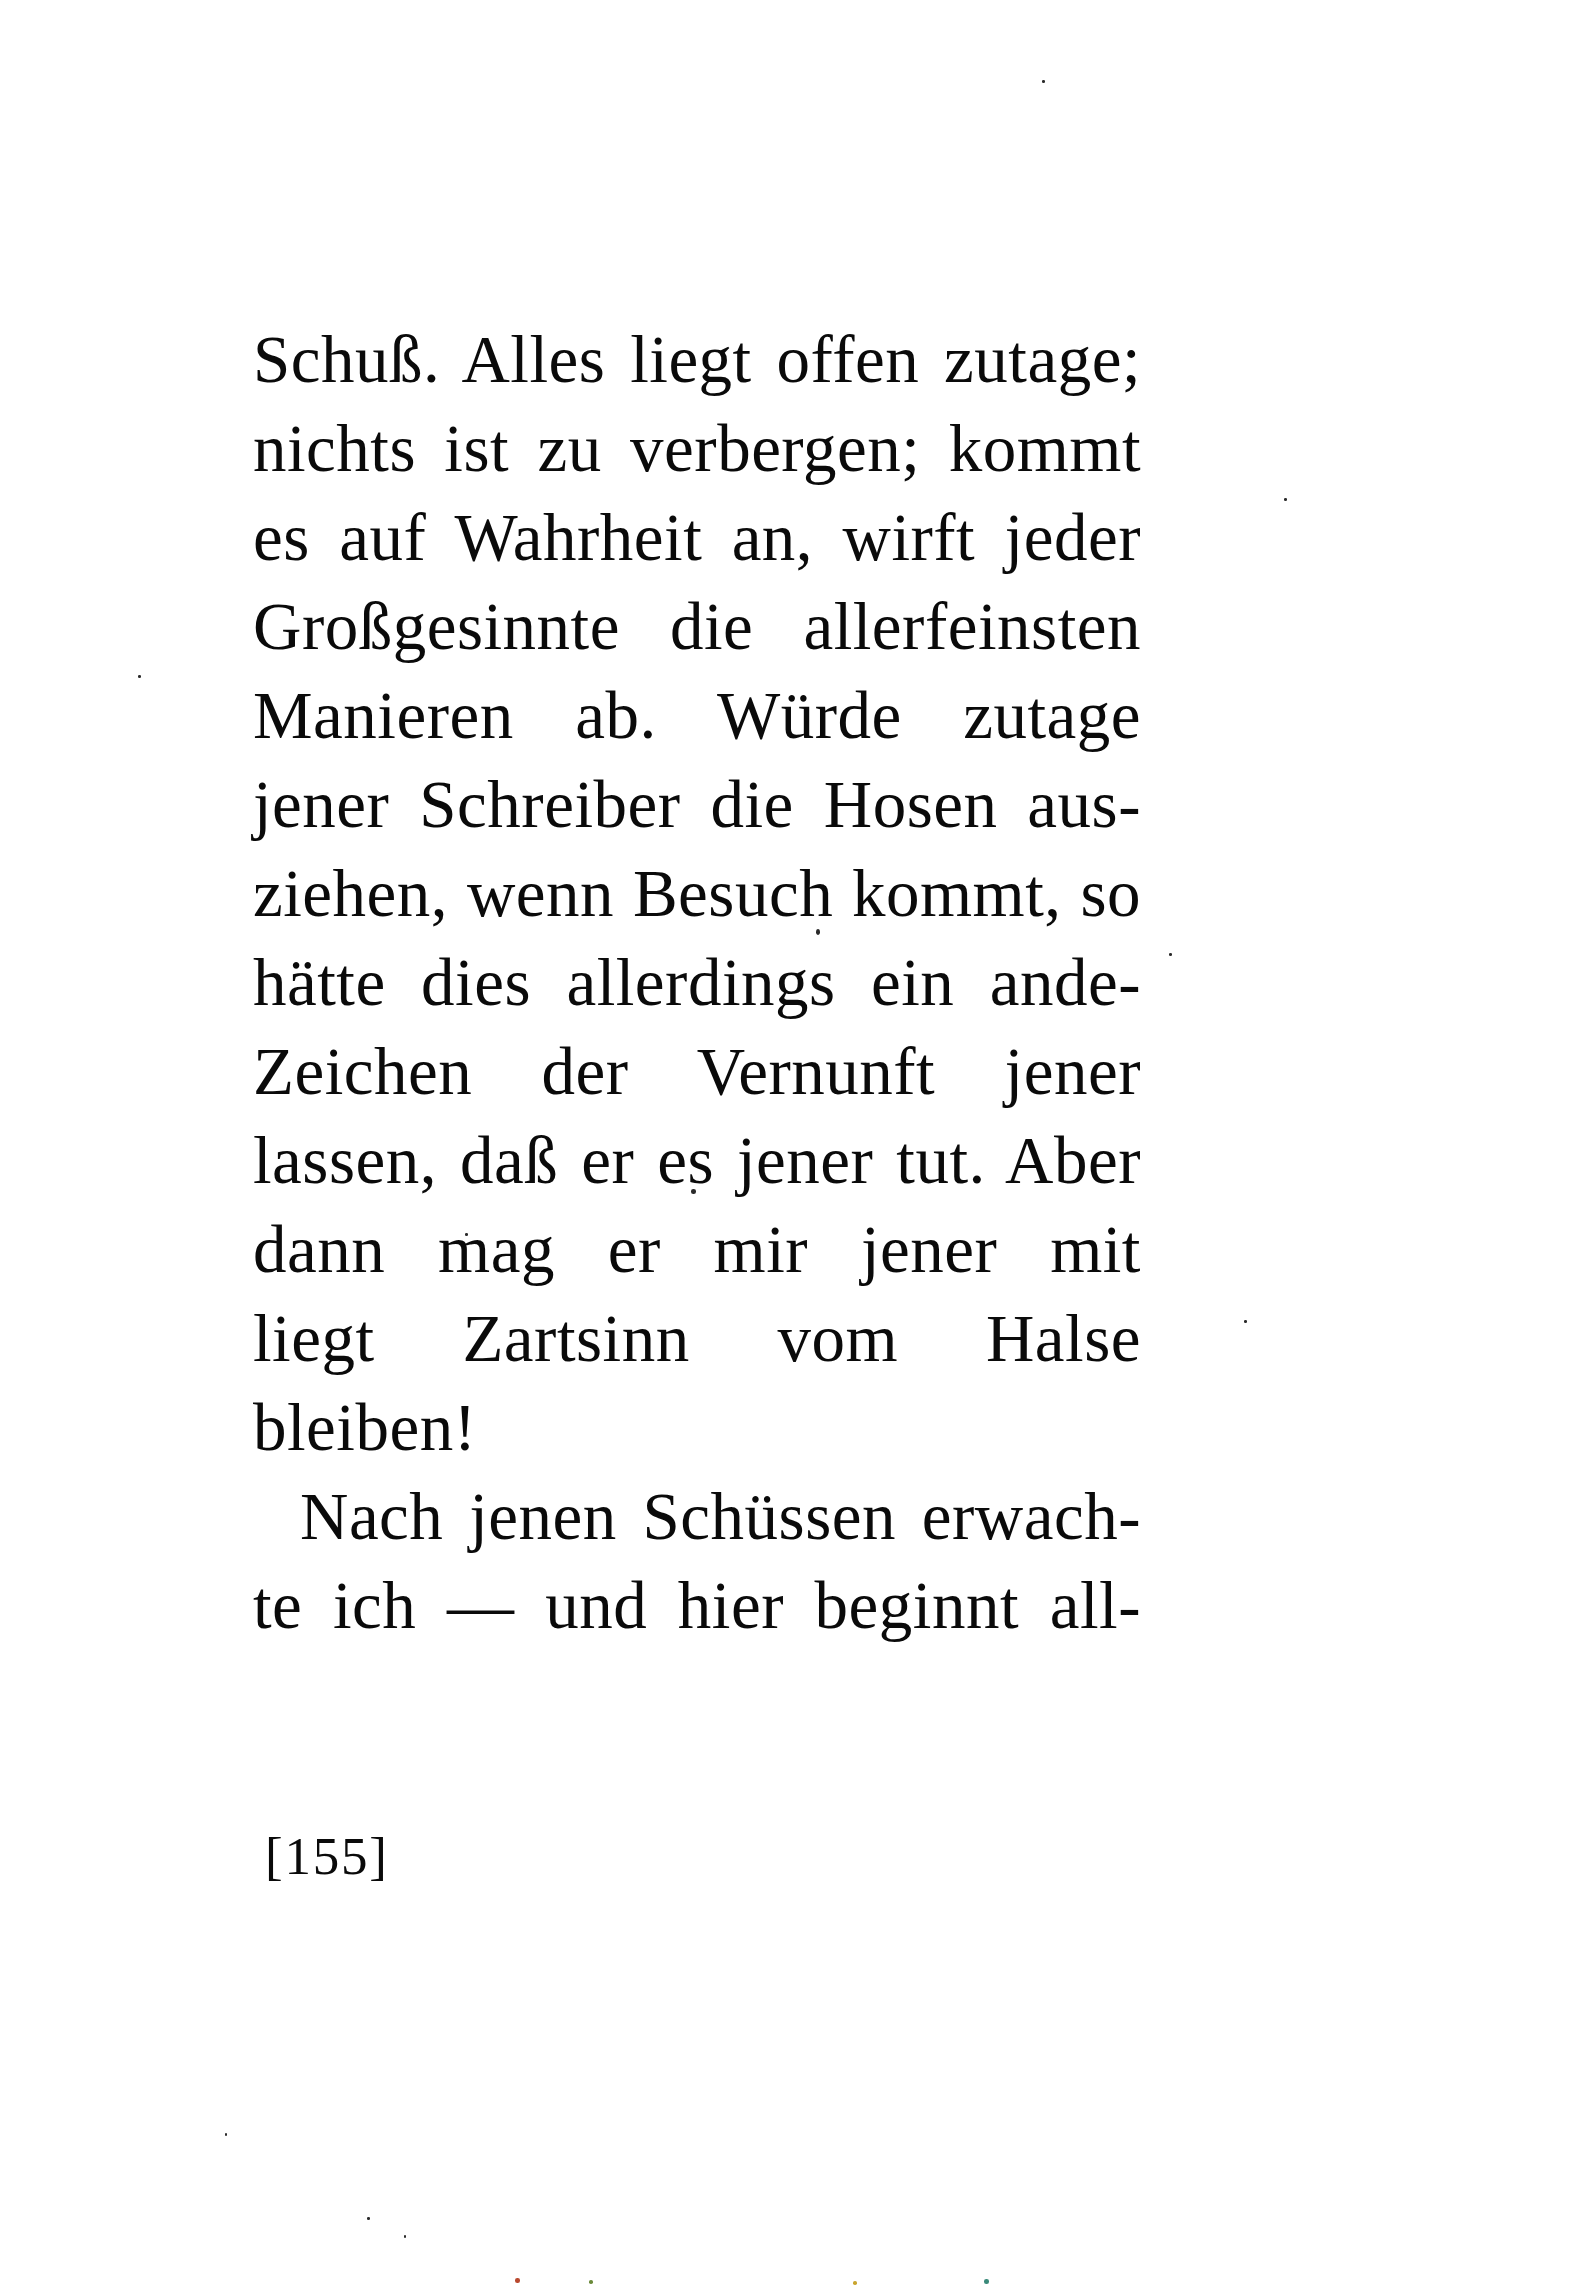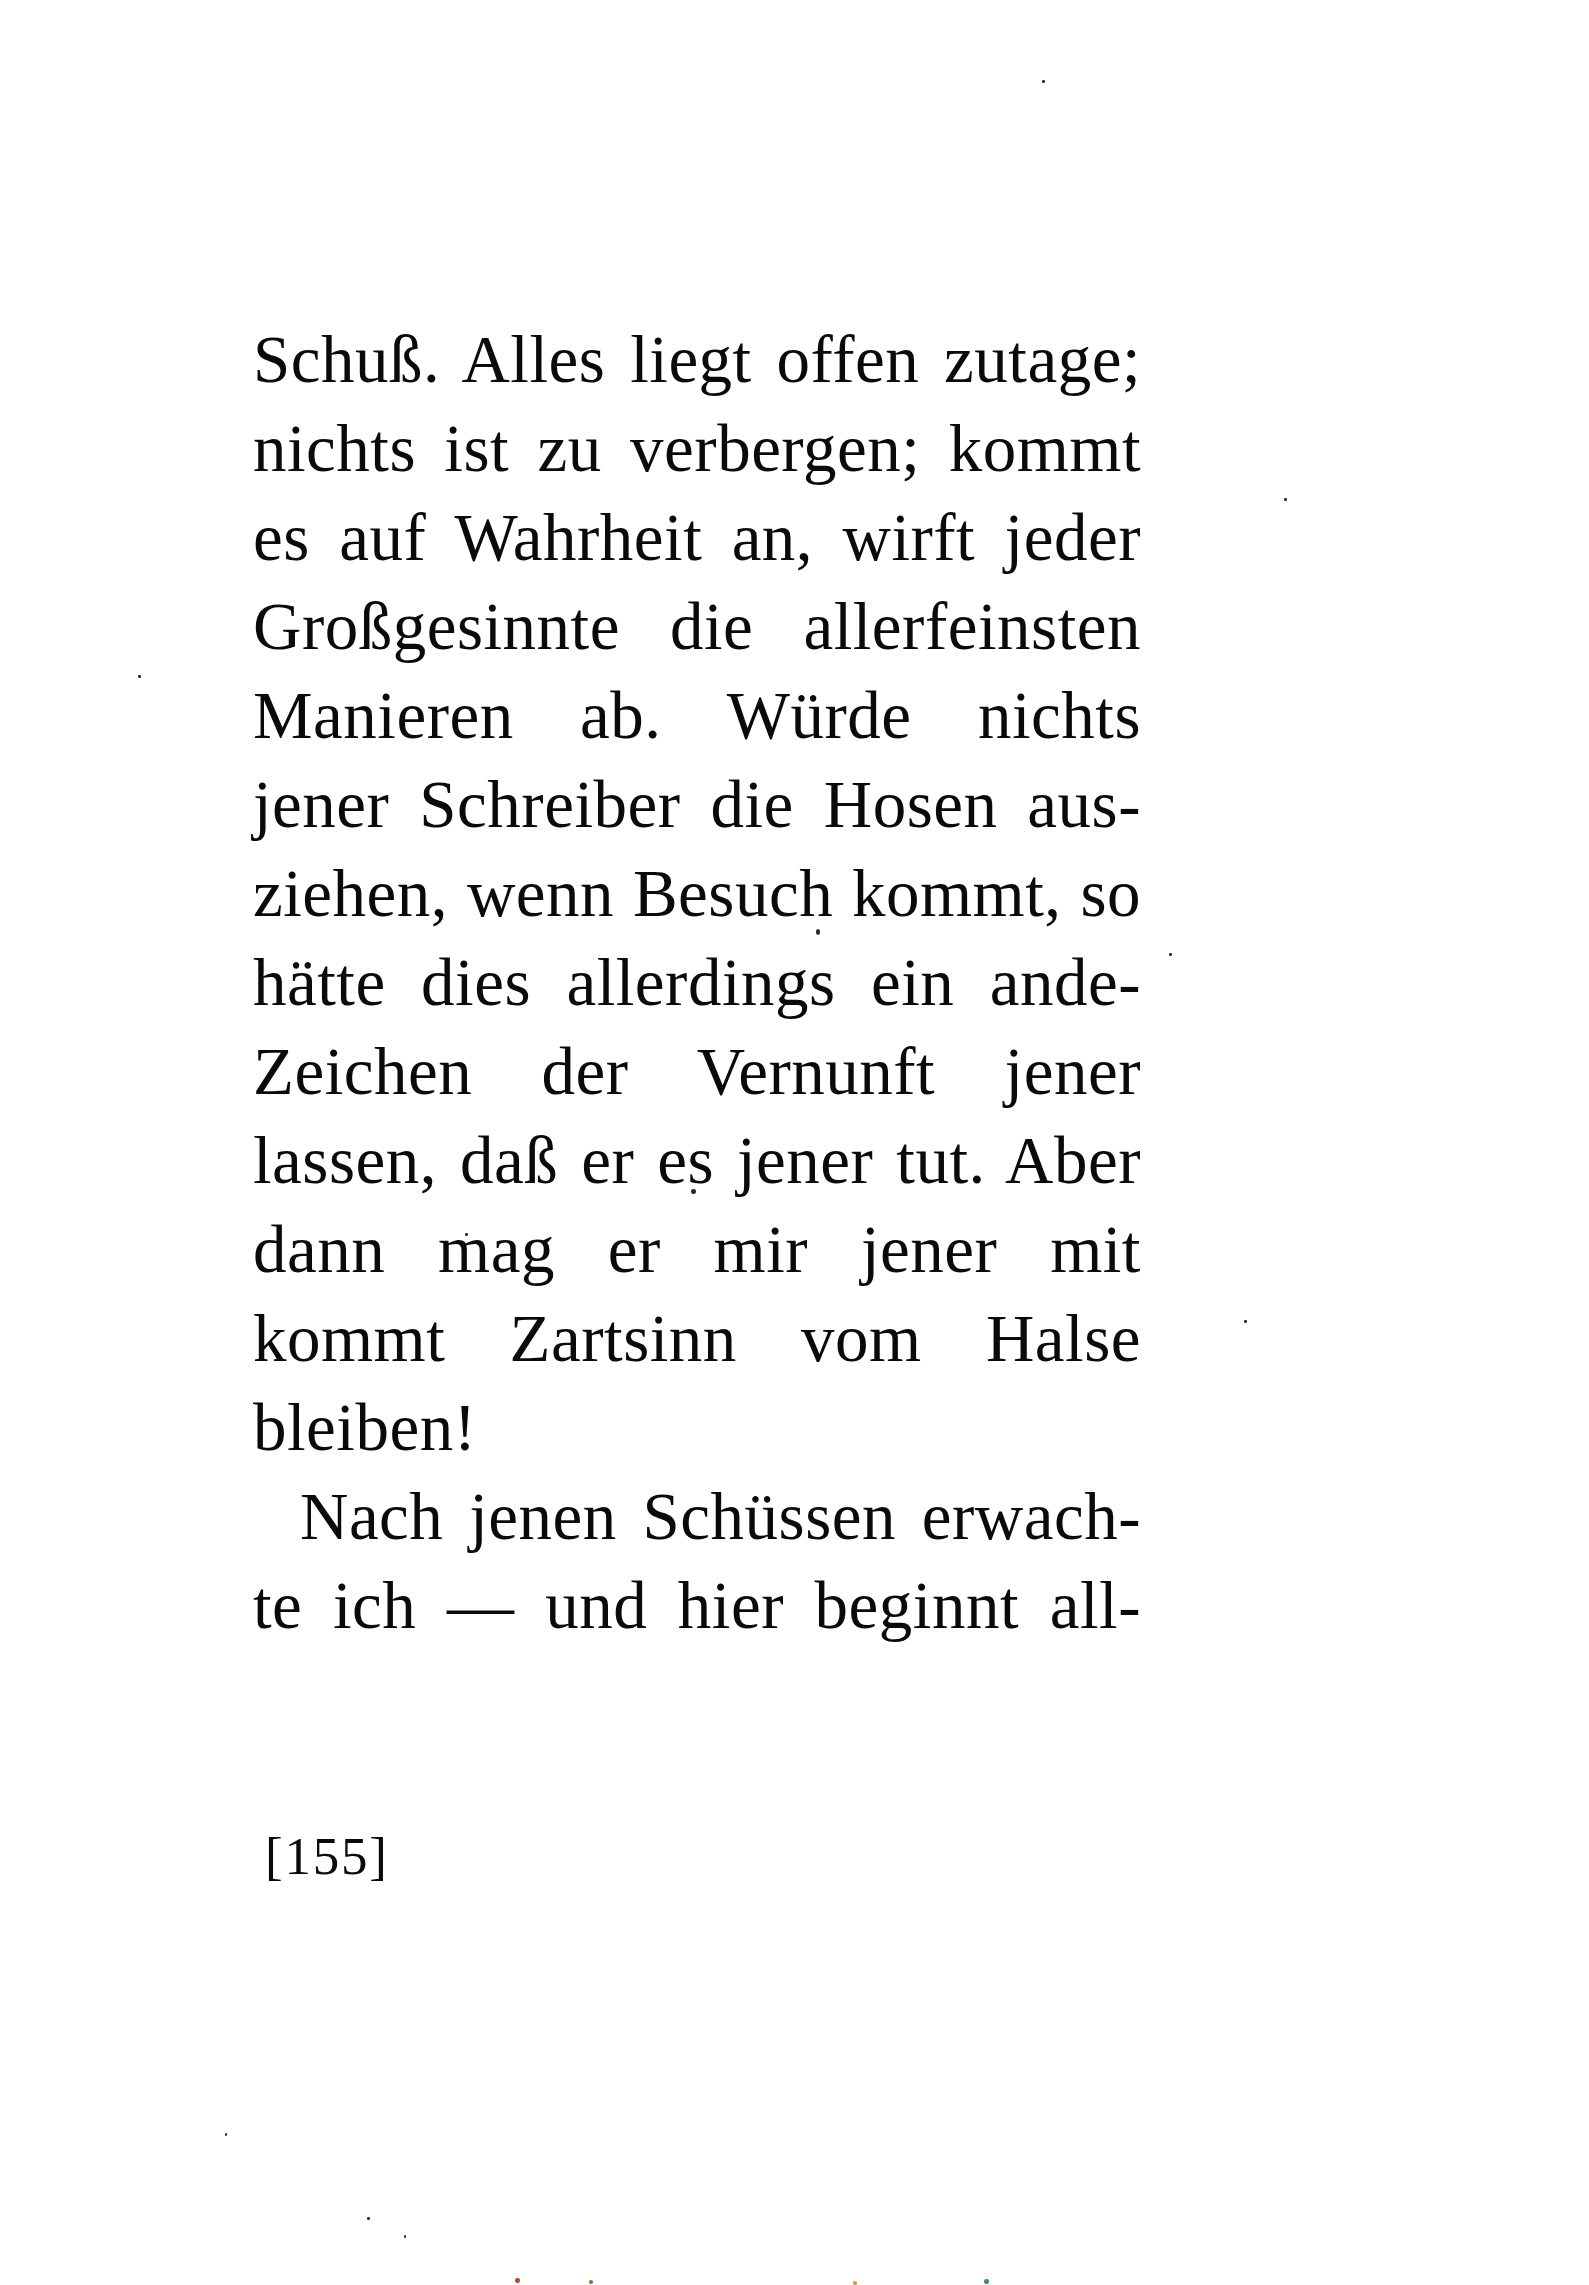--- a/index.html
+++ b/index.html
@@ -69,28 +69,28 @@
 </head>
 <body>
 
 <div class="page">
 
   <div class="text-block">
     <div class="line">Schuß. Alles liegt offen zutage;</div>
     <div class="line">nichts ist zu verbergen; kommt</div>
     <div class="line">es auf Wahrheit an, wirft jeder</div>
     <div class="line">Großgesinnte die allerfeinsten</div>
-    <div class="line">Manieren ab. Würde nichts</div>
+    <div class="line">Manieren ab. Würde zutage</div>
     <div class="line">jener Schreiber die Hosen aus-</div>
     <div class="line">ziehen, wenn Besuch kommt, so</div>
     <div class="line">hätte dies allerdings ein ande-</div>
     <div class="line">Zeichen der Vernunft jener</div>
     <div class="line">lassen, daß er es jener tut. Aber</div>
     <div class="line">dann mag er mir jener mit</div>
-    <div class="line">kommt Zartsinn vom Halse</div>
+    <div class="line">liegt Zartsinn vom Halse</div>
     <div class="line no-justify">bleiben!</div>
     <div class="line indent">Nach jenen Schüssen erwach-</div>
     <div class="line">te ich — und hier beginnt all-</div>
   </div>
 
   <div class="page-number">[155]</div>
 
   <div class="speck" style="left:1042px; top:80px;  width:2.7px; height:2.7px;"></div>
   <div class="speck" style="left:1284px; top:498px; width:2.7px; height:2.7px;"></div>
   <div class="speck" style="left:138px;  top:675px; width:2.7px; height:2.7px;"></div>

